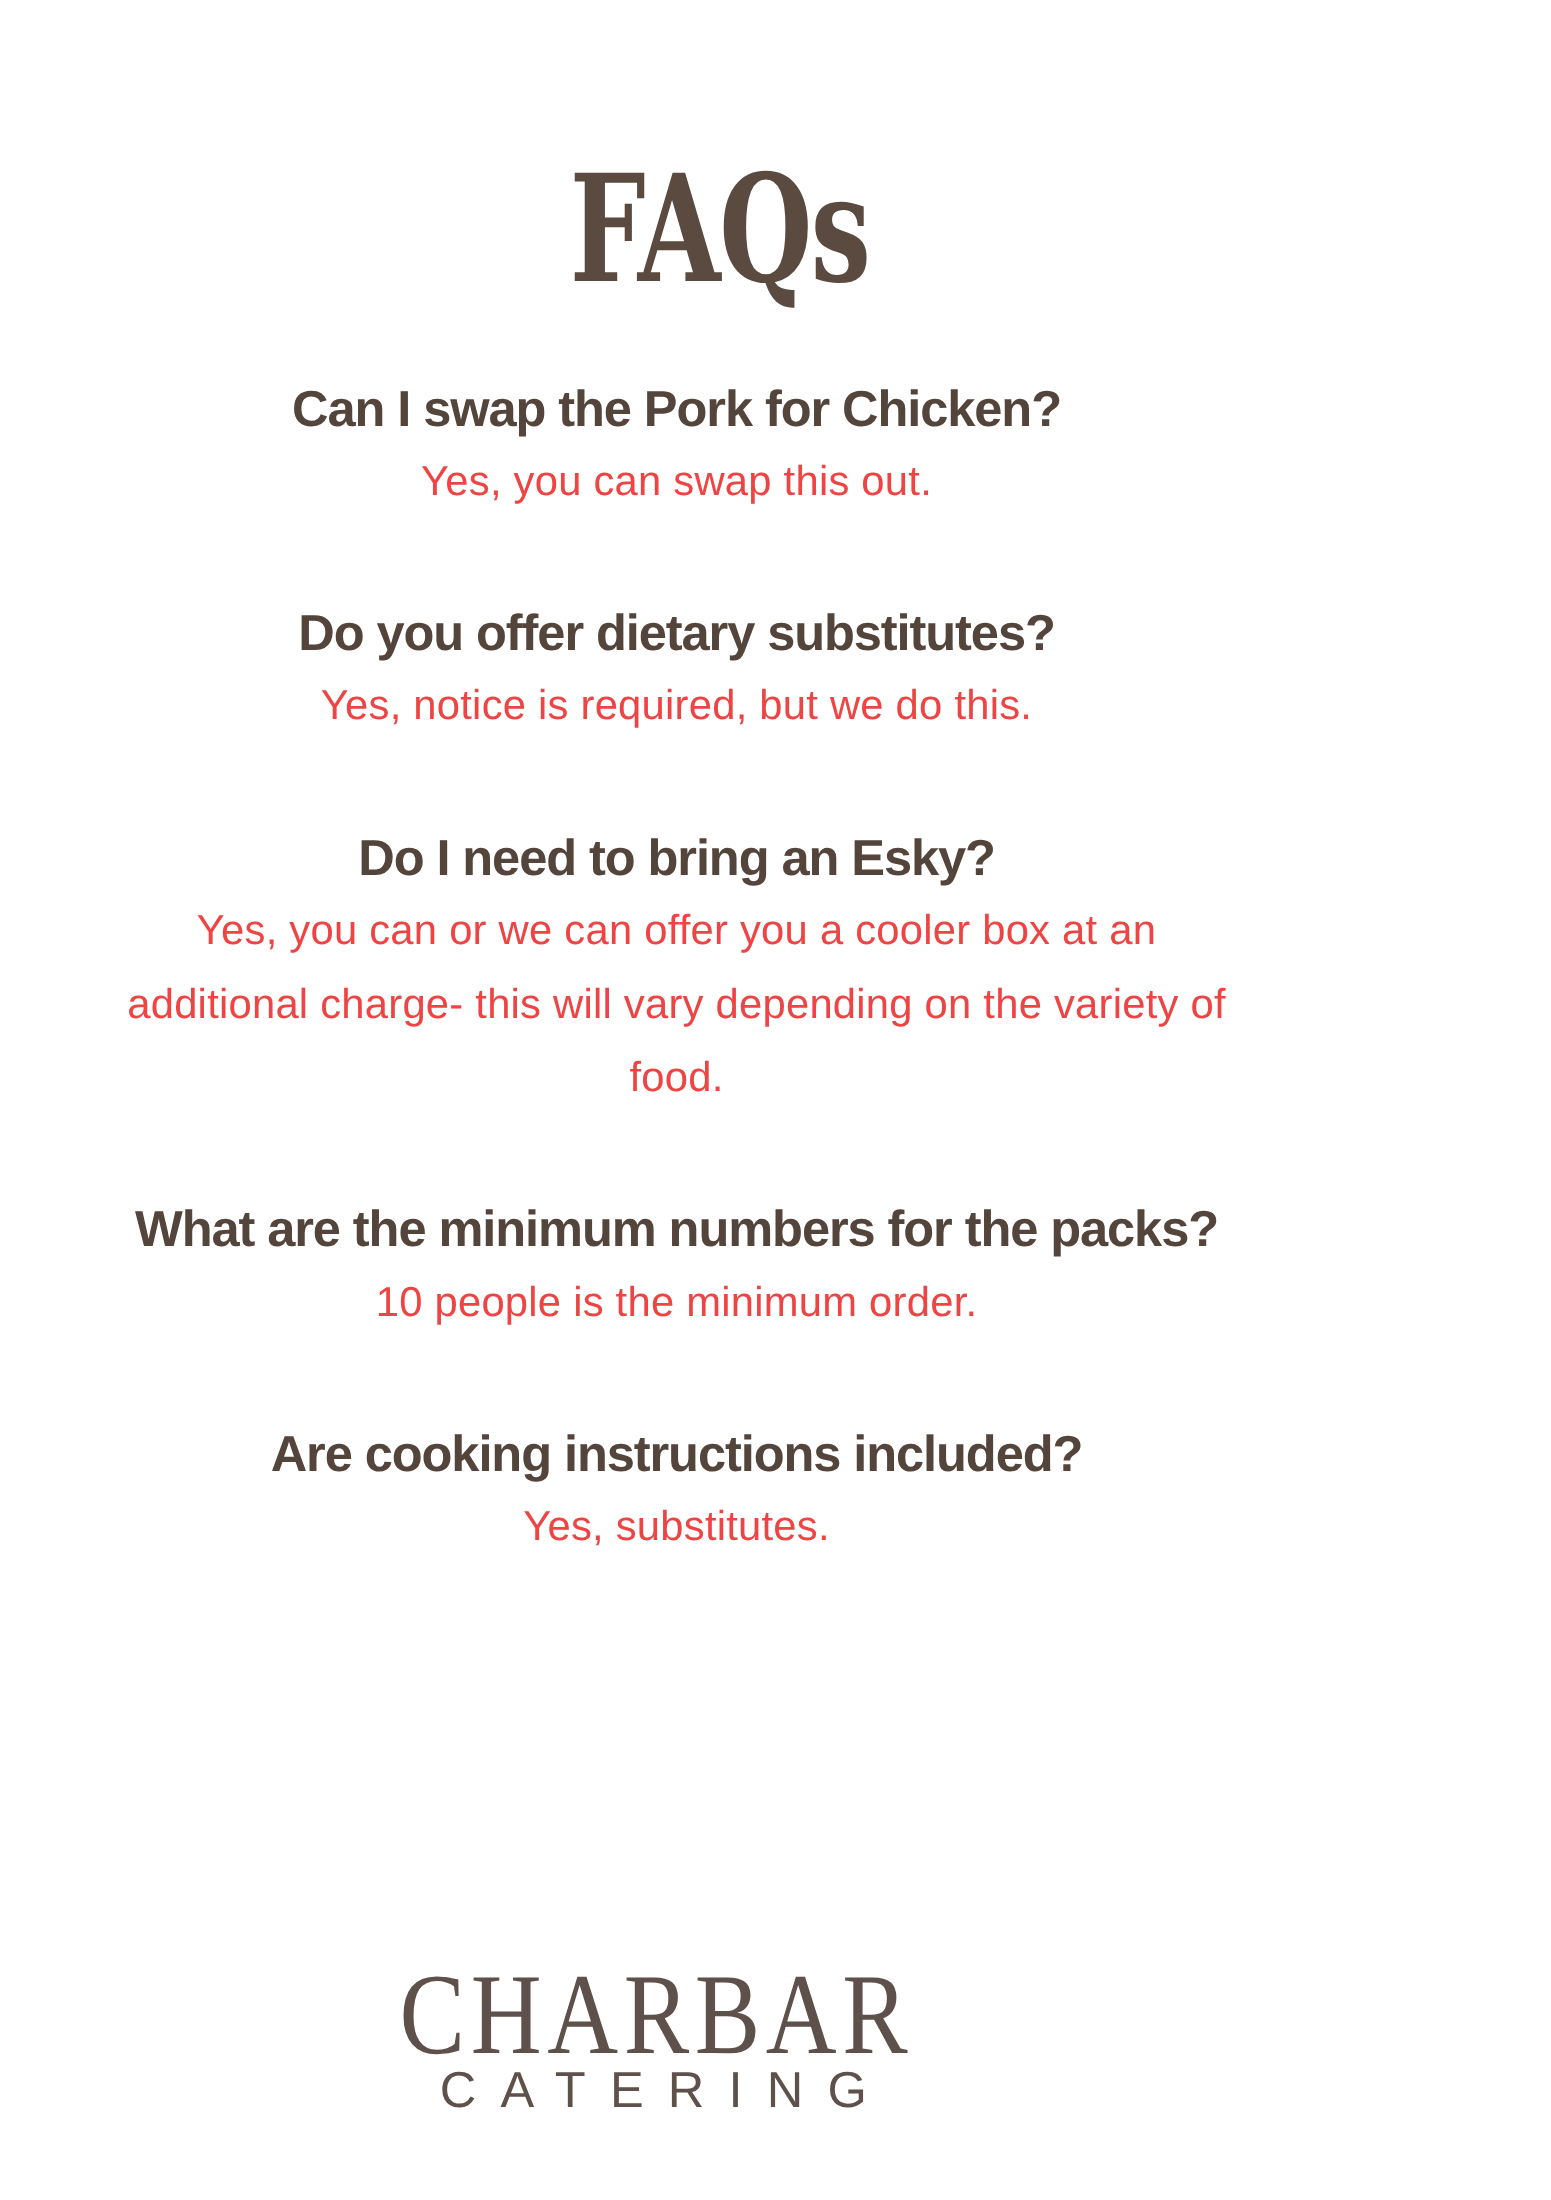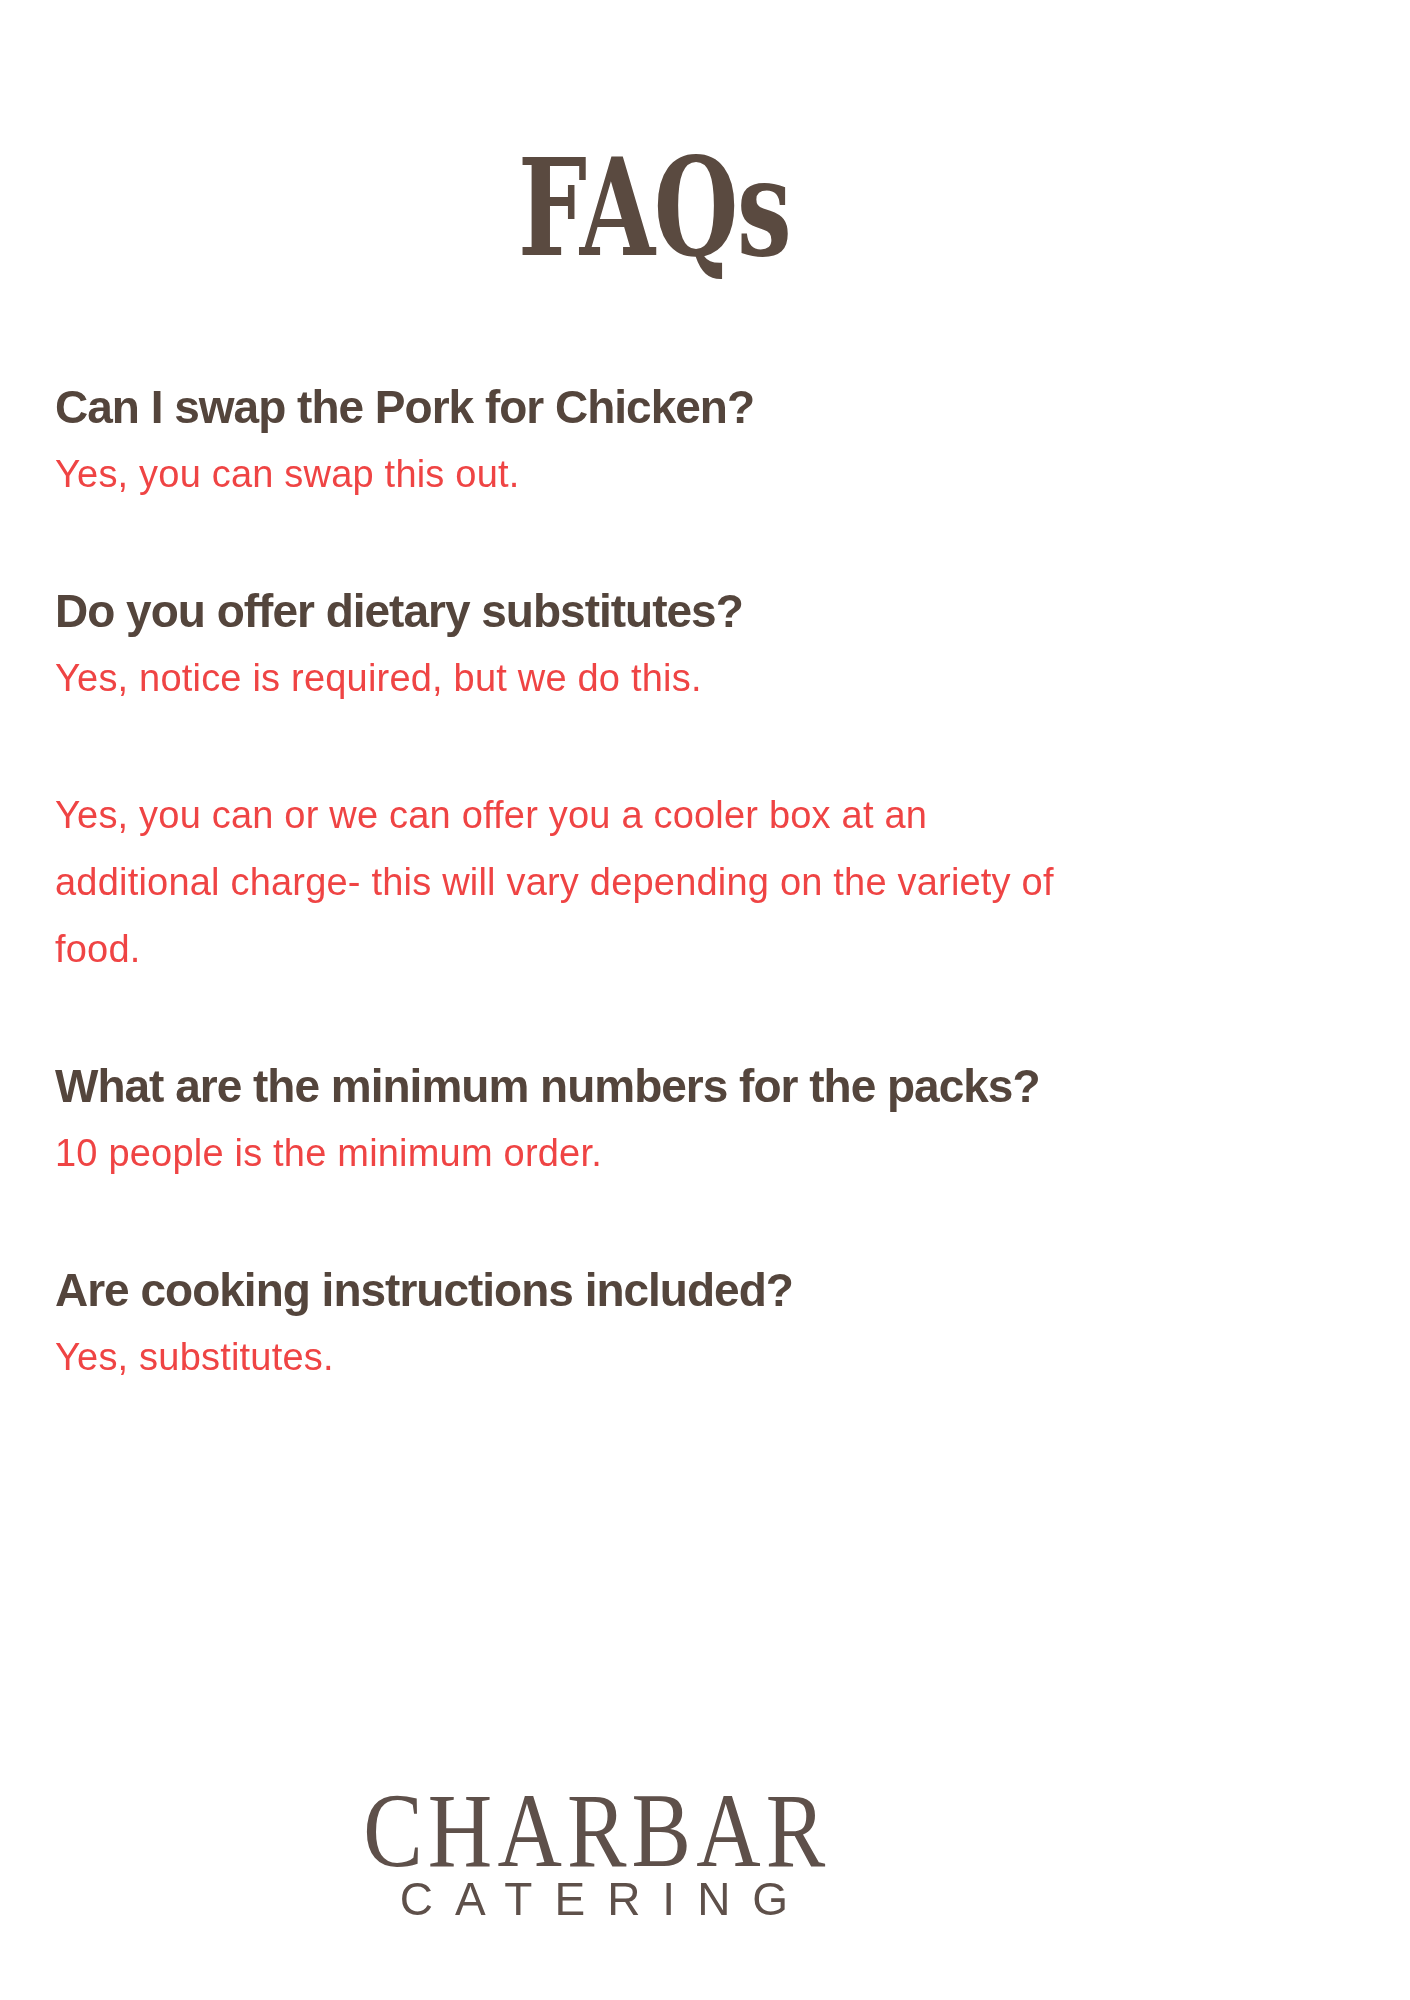--- a/index.html
+++ b/index.html
@@ -32,22 +32,23 @@
     color: #5a4a40;
     letter-spacing: -2px;
     transform: scale(0.72, 1.0);
     transform-origin: center;
     white-space: nowrap;
   }
   
   .faq-list {
     position: absolute;
     left: 55px;
-    top: 374px;
+    top: 338px;
     width: 1120px;
+    text-align: center;
   }
   .faq {
     margin-bottom: 70px;
   }
   .question {
     font-size: 46px;
     font-weight: 700;
     letter-spacing: -1px;
     color: #54453c;
     line-height: 67px;
@@ -112,20 +113,21 @@
       <div class="answer">Yes, you can swap this out.</div>
     </div>
 
     <div class="faq">
       <div class="question">Do you offer dietary substitutes?</div>
       <div class="answer">Yes, notice is required, but we do this.</div>
     </div>
 
 
     <div class="faq">
+      <div class="question">Do I need to bring an Esky?</div>
       <div class="answer">Yes, you can or we can offer you a cooler box at an
 additional charge- this will vary depending on the variety of
 food.</div>
     </div>
 
     <div class="faq">
       <div class="question">What are the minimum numbers for the packs?</div>
       <div class="answer">10 people is the minimum order.</div>
     </div>
 

